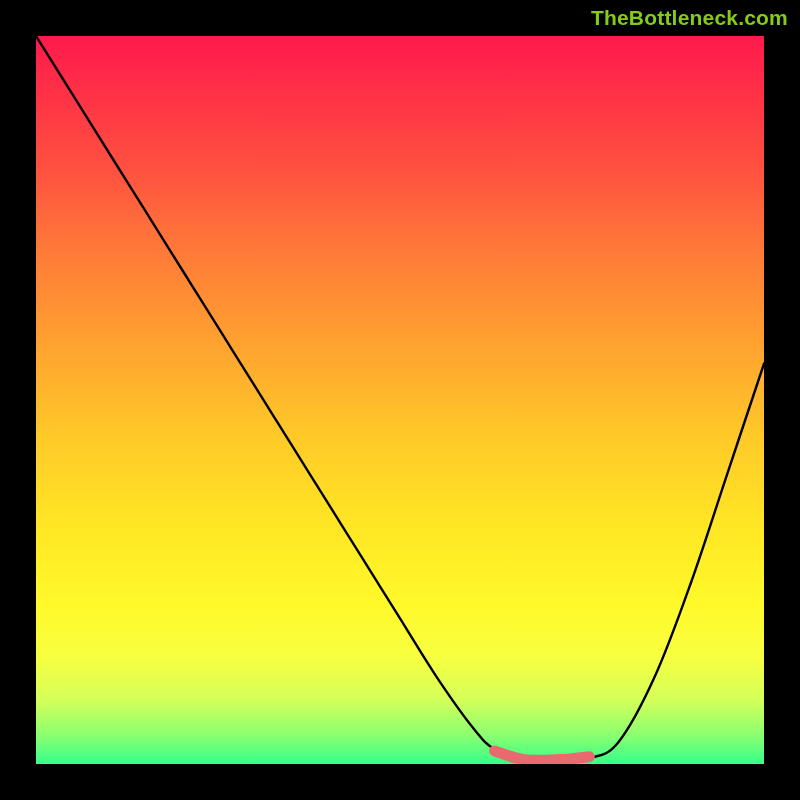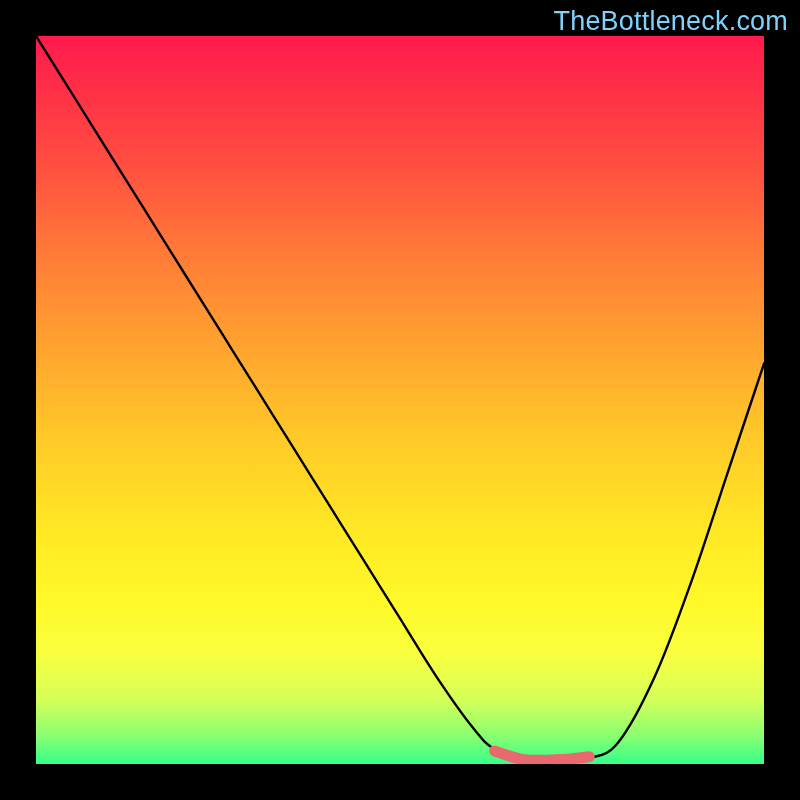--- a/index.html
+++ b/index.html
@@ -50,23 +50,23 @@
     position: absolute;
     inset: 0;
     width: 728px;
     height: 728px;
     overflow: visible;
   }
   .watermark {
     position: absolute;
     top: 6px;
     right: 12px;
-    color: #7dd3fc;
-    font-size: 27px;
-    font-weight: 400;
+    color: #84cc16;
+    font-size: 21px;
+    font-weight: 700;
     letter-spacing: 0.2px;
     user-select: none;
   }
 </style>
 </head>
 <body>
 
 <div class="frame">
 
   <div class="watermark">TheBottleneck.com</div>

